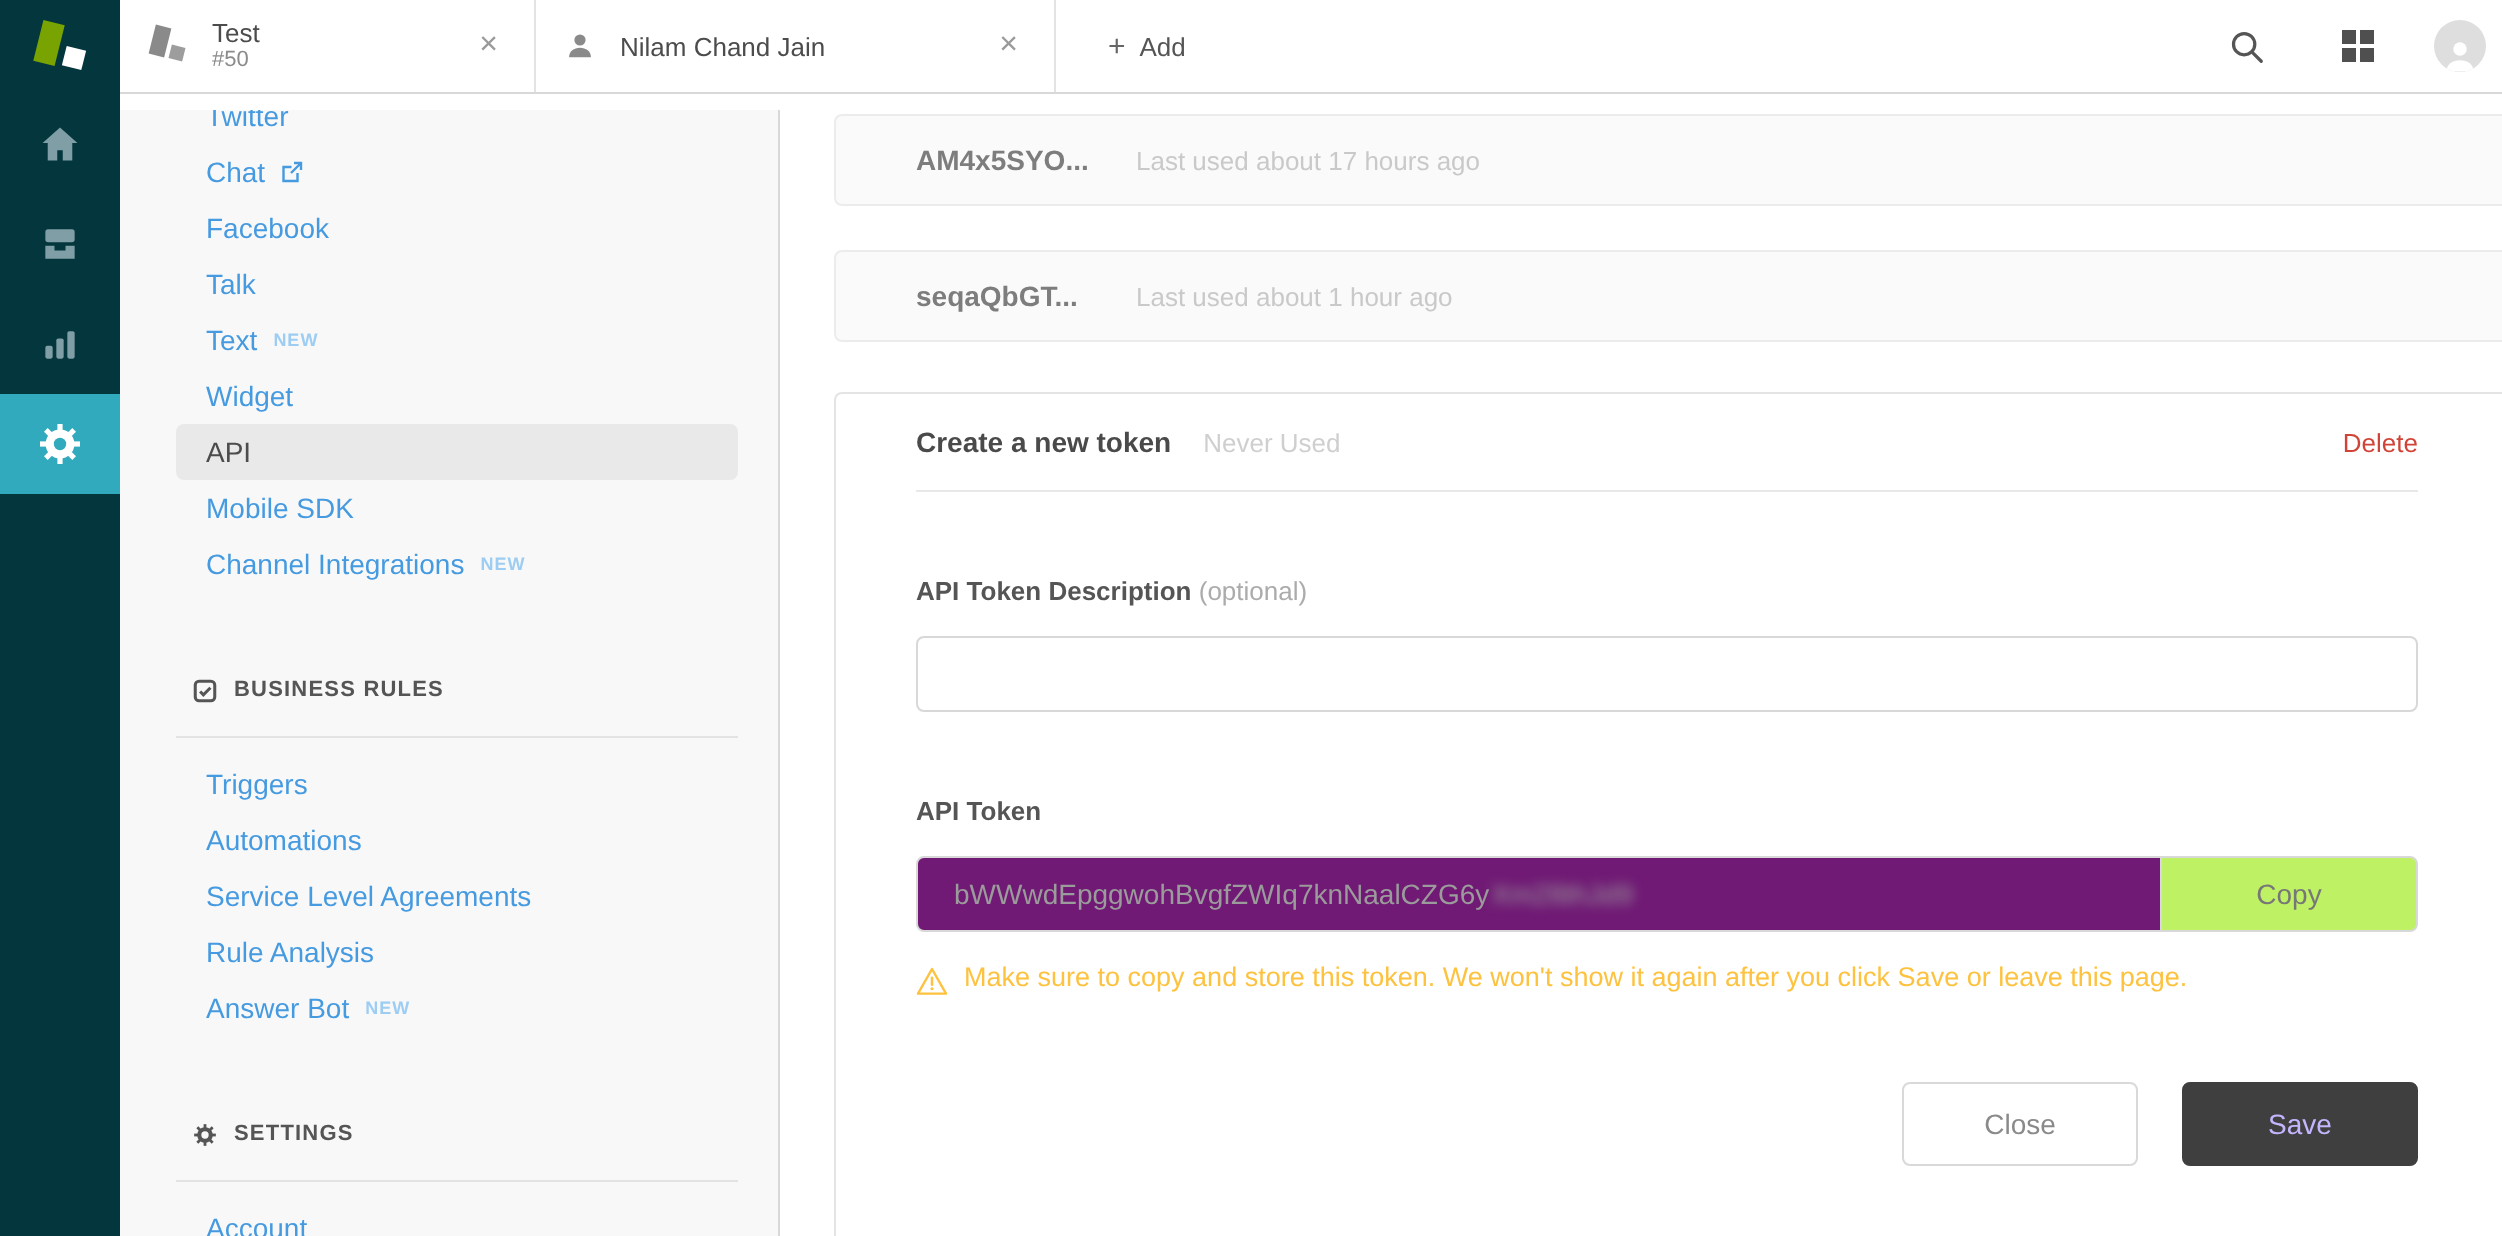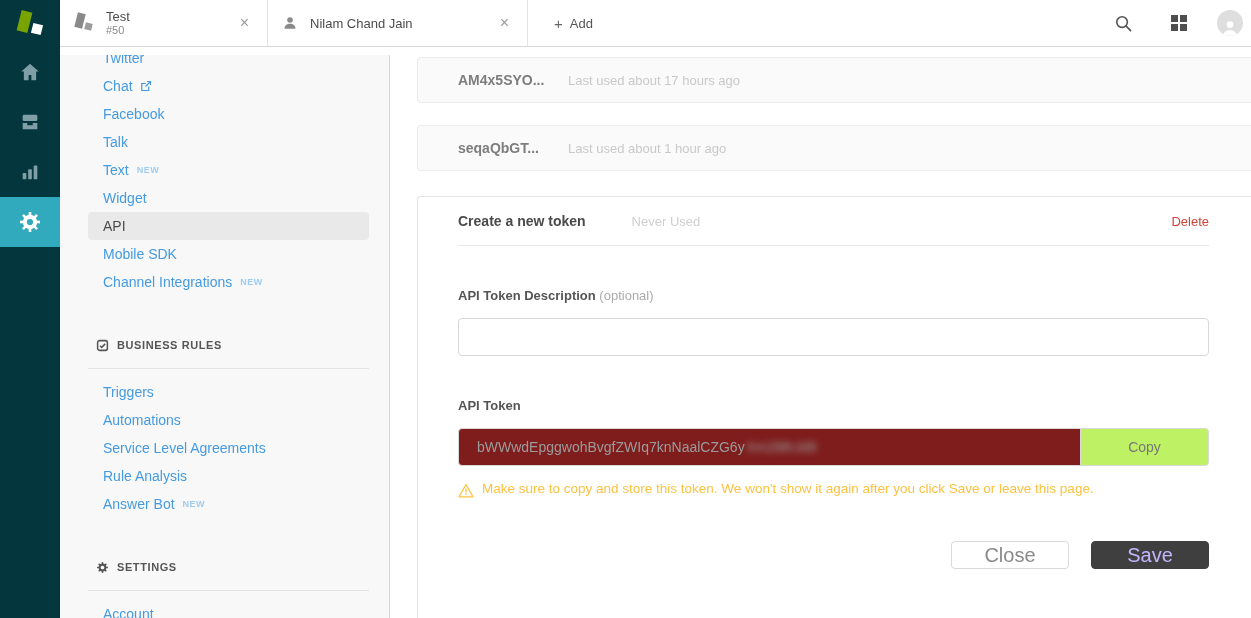--- a/index.html
+++ b/index.html
@@ -52,36 +52,36 @@
   
   .content{position:absolute;left:391px;top:47px;width:860px;height:571px;background:#fff;overflow:hidden;}
   .token-row{margin-left:26px;height:46px;background:#fafafa;border:1px solid #ececec;border-right:none;border-radius:4px 0 0 4px;display:flex;align-items:center;padding-left:40px;box-sizing:border-box;cursor:pointer;}
   .token-row.first{margin-top:10px;}
   .token-row.second{margin-top:22px;}
   .token-name{font-weight:bold;font-size:14px;color:#7d7d7d;min-width:110px;}
   .token-used{font-size:13px;color:#c9c9c9;}
 
   .card{margin:25px 0 0 26px;background:#fff;border:1px solid #e4e4e4;border-right:none;border-radius:4px 0 0 4px;height:520px;box-sizing:border-box;}
   .card-inner{padding:16px 42px 0 40px;}
-  .card-head{display:flex;align-items:baseline;height:18px;gap:30px;}
+  .card-head{display:flex;align-items:baseline;height:18px;}
   .card-title{font-size:14px;font-weight:bold;color:#4a4a4a;}
   .card-status{font-size:13px;color:#cfcfcf;margin-left:16px;}
   .delete-link{margin-left:auto;font-size:13px;color:#d04437;cursor:pointer;}
   .card-divider{border:none;border-top:1px solid #e8e8e8;margin:14px 0 0 0;}
   .field-label{margin-top:42px;font-size:13px;font-weight:bold;color:#555;line-height:16px;}
   .optional{color:#ababab;font-weight:normal;margin-top:12px;}
   .text-input{margin-top:14px;width:100%;height:38px;border:1px solid #d8d8d8;border-radius:4px;box-sizing:border-box;padding:0 12px;font-size:14px;color:#555;outline:none;display:block;}
   .token-group{margin-top:14px;display:flex;}
-  .token-field{flex:1;height:38px;background:#7f1d1d;border:1px solid #d8d8d8;border-radius:4px 0 0 4px;display:flex;align-items:center;padding-left:18px;box-sizing:border-box;font-size:14px;color:#9b9b9b;overflow:hidden;white-space:nowrap;cursor:text;}
+  .token-field{flex:1;height:38px;background:#701a75;border:1px solid #d8d8d8;border-radius:4px 0 0 4px;display:flex;align-items:center;padding-left:18px;box-sizing:border-box;font-size:14px;color:#9b9b9b;overflow:hidden;white-space:nowrap;cursor:text;}
   .token-blur{filter:blur(3px);margin-left:1px;}
   .copy-btn{width:129px;height:38px;background:#bef264;border:1px solid #d8d8d8;margin-left:-1px;border-radius:0 4px 4px 0;font-size:14px;color:#777;display:flex;align-items:center;justify-content:center;box-sizing:border-box;cursor:pointer;}
   .warning{margin-top:14px;display:flex;align-items:flex-end;color:#fdc23f;font-size:13.5px;line-height:18px;}
   .warning svg{margin-right:8px;flex:none;}
   .actions{margin-top:43px;display:flex;justify-content:flex-end;}
-  .btn{height:28px;width:118px;border-radius:4px;font-size:20px;display:flex;align-items:center;justify-content:center;box-sizing:border-box;cursor:pointer;text-align:center;}
+  .btn{height:42px;width:118px;border-radius:4px;font-size:14px;display:flex;align-items:center;justify-content:center;box-sizing:border-box;cursor:pointer;text-align:center;}
   .btn-close{background:#fff;border:1px solid #d9d9d9;color:#8a8a8a;margin-right:22px;}
   .btn-save{background:#3f3f3f;border:1px solid #3f3f3f;color:#c4b5fd;}
 </style>
 </head>
 <body>
 
 <div class="app">
 
   <div class="rail">
     <div class="rail-logo">

